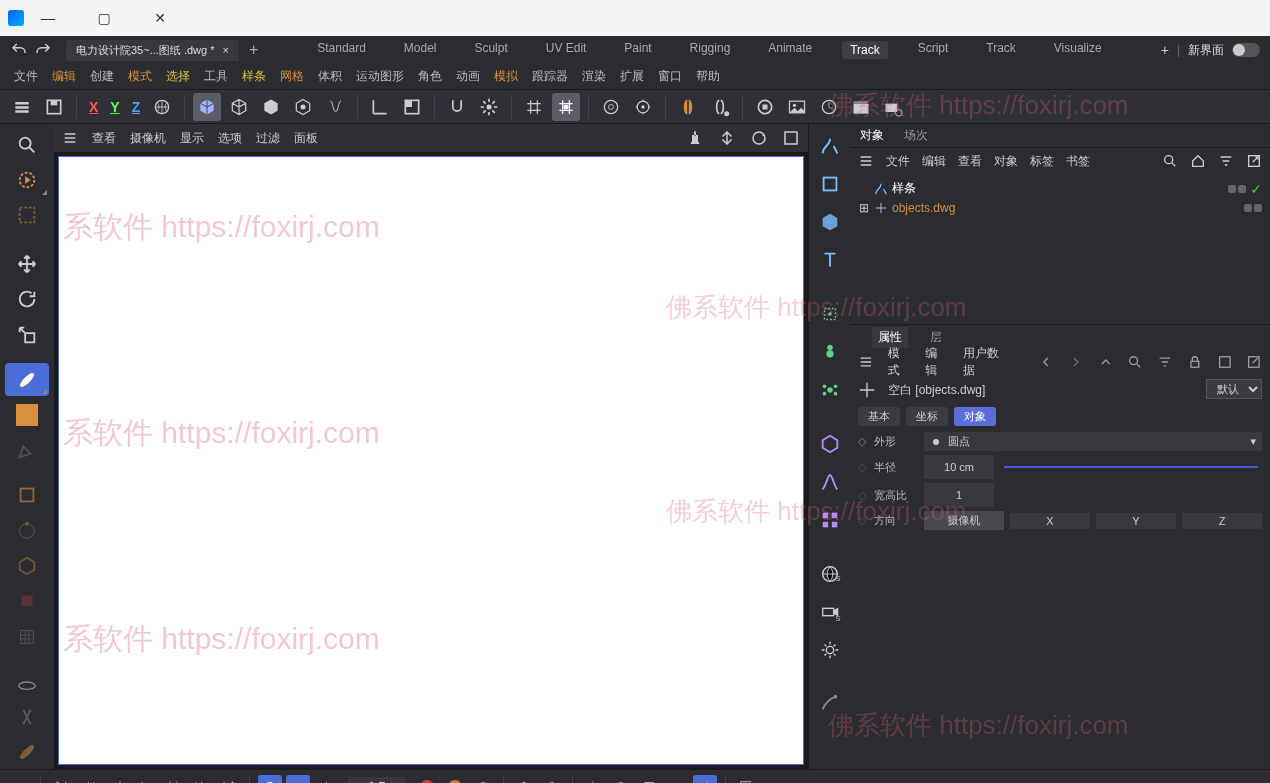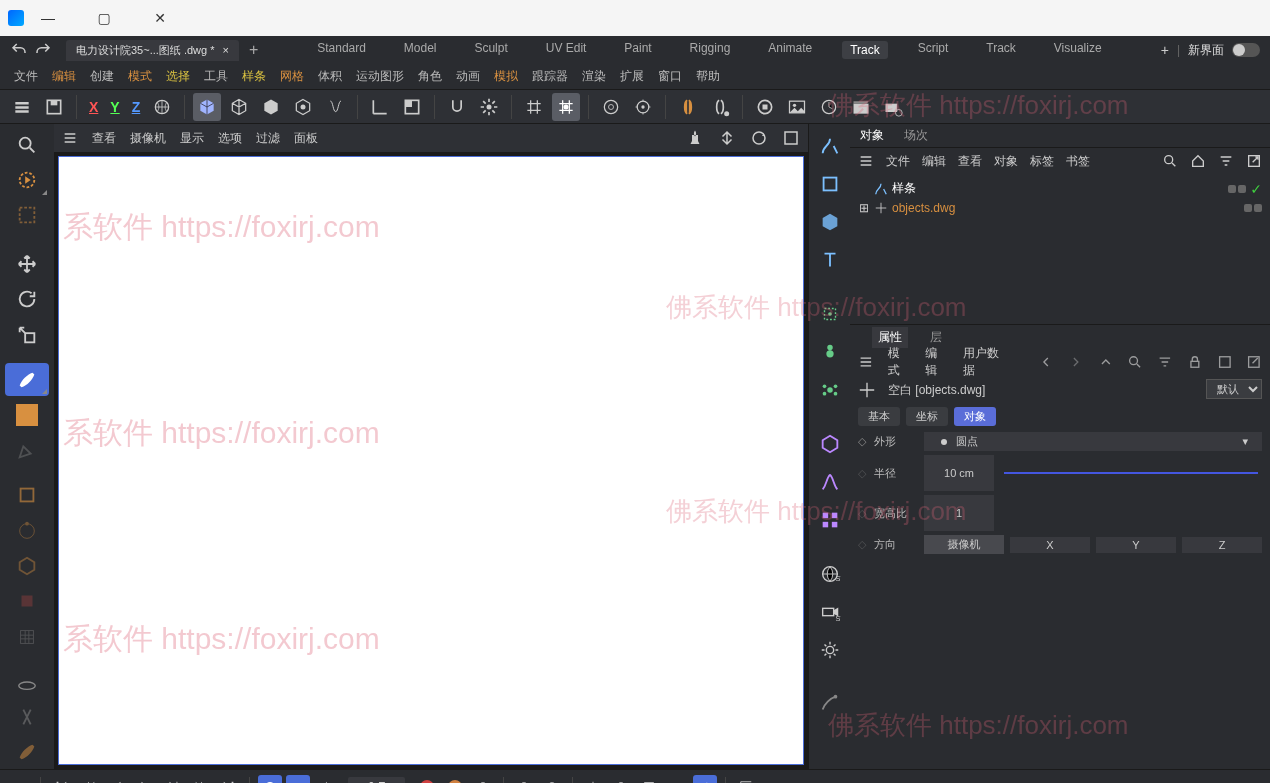--- a/index.html
+++ b/index.html
@@ -92,22 +92,22 @@
 .attr-obj-hdr .ic { width: 18px; height: 18px; }
 .attr-obj-hdr .nm { flex: 1; }
 .attr-obj-hdr select { background: #3a3c40; border: 1px solid #555; color: #ccc; font-size: 11px; padding: 2px 6px; }
 .attr-sub-tabs { display: flex; gap: 6px; padding: 4px 8px; }
 .attr-sub-tabs span { padding: 2px 10px; border-radius: 3px; background: #3a3c40; cursor: pointer; font-size: 11px; }
 .attr-sub-tabs span.active { background: #5a6dd8; color: #fff; }
 .attr-section-hdr { padding: 4px 8px; font-size: 12px; color: #fff; }
 .attr-row { display: flex; align-items: center; padding: 2px 8px; gap: 6px; font-size: 11px; }
 .attr-row .kdot { width: 10px; color: #888; }
 .attr-row .lbl { width: 44px; color: #bbb; }
-.attr-row .val { flex: 1; background: #38393e; padding: 12px 6px; text-align: center; }
-.attr-row .sel { flex: 1; background: #38393e; display: flex; align-items: center; padding: 2px 14px; gap: 6px; }
+.attr-row .val { flex: 1; background: #38393e; padding: 6px 6px; text-align: center; }
+.attr-row .sel { flex: 1; background: #38393e; display: flex; align-items: center; padding: 2px 6px; gap: 6px; }
 .attr-row .sel .arrow { margin-left: auto; }
 .attr-row.dir .seg { flex: 1; text-align: center; padding: 2px 0; background: #38393e; cursor: pointer; }
 .attr-row.dir .seg.active { background: #48494e; }
 .slider-track { flex: 1; height: 2px; background: #4456e0; position: relative; margin: 0 4px; }
 
 .timeline-area { height: 68px; background: #2a2c30; display: flex; flex-direction: column; border-top: 1px solid #1a1a1a; }
 .tl-controls { height: 34px; display: flex; align-items: center; padding: 0 8px; gap: 4px; }
 .tl-btn { width: 24px; height: 24px; display: flex; align-items: center; justify-content: center; cursor: pointer; color: #bbb; }
 .tl-btn svg { width: 14px; height: 14px; }
 .tl-btn.active-blue { background: #4a6dd8; border-radius: 3px; }

